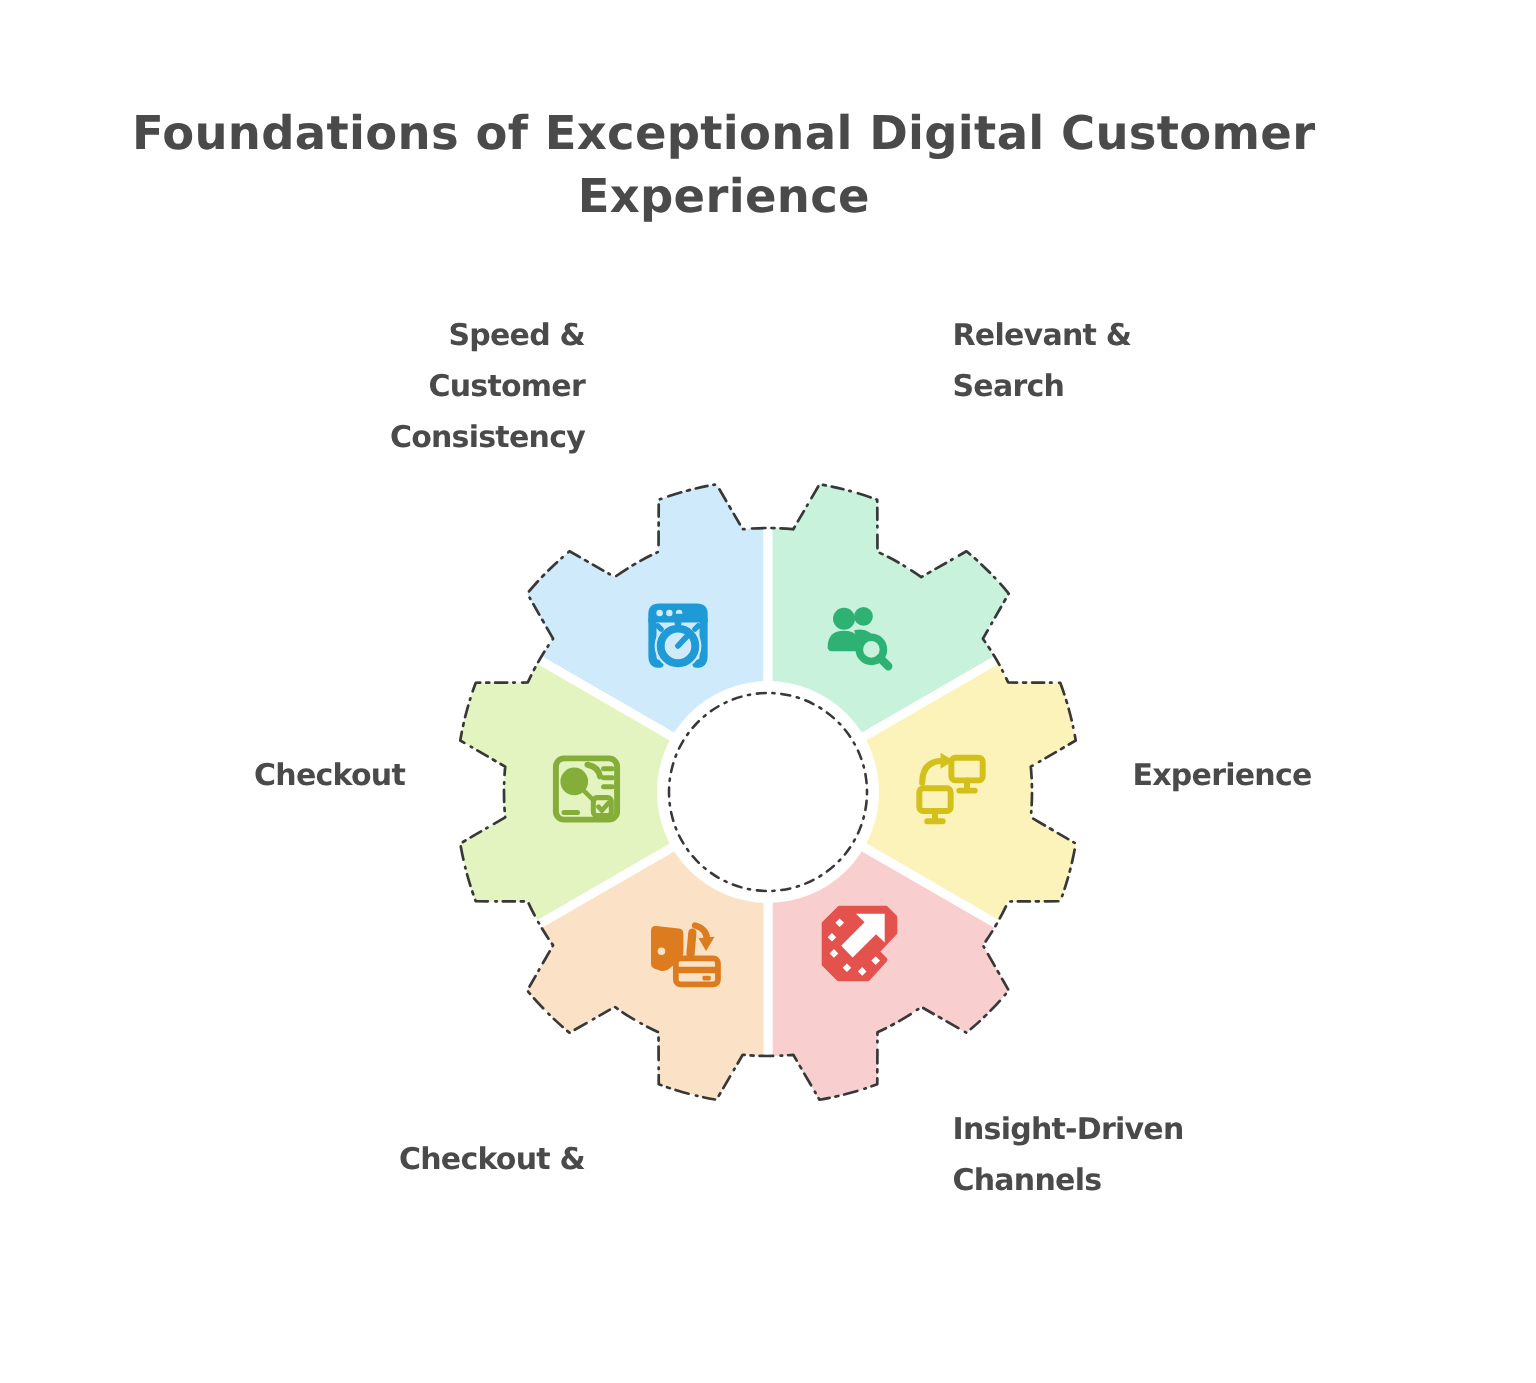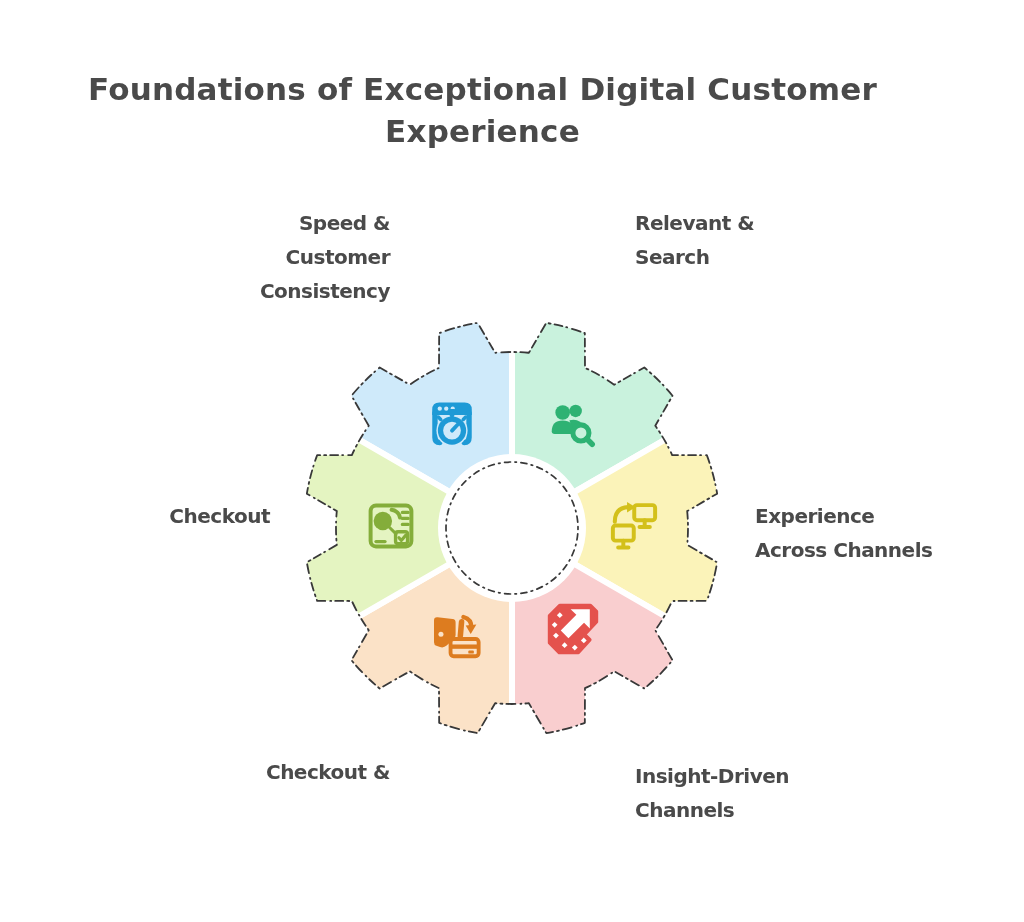--- a/index.html
+++ b/index.html
@@ -14,21 +14,21 @@
   .label{
     position:absolute;font-size:20px;line-height:34px;font-weight:bold;
     letter-spacing:-.5px;white-space:nowrap;
   }
   .label span{display:block}
   .lbl-top-left{right:634px;top:206px;text-align:right}
   .lbl-top-right{left:635px;top:206px;text-align:left}
   .lbl-left{right:754px;top:499px;text-align:right}
   .lbl-right{left:755px;top:499px;text-align:left}
   .lbl-bottom-left{right:634px;top:755px;text-align:right}
-  .lbl-bottom-right{left:635px;top:759px;text-align:left}
+  .lbl-bottom-right{left:635px;top:735px;text-align:left}
   #gear-svg{position:absolute;left:282px;top:298px;width:460px;height:460px}
   .outline{fill:none;stroke:#383838;stroke-width:1.8;stroke-linecap:round;stroke-linejoin:round;
     stroke-dasharray:2 4 8 4 1 5 9 4}
   .hub-ring{fill:#ffffff;stroke:#383838;stroke-width:1.7;stroke-linecap:round;
     stroke-dasharray:1.5 4.5 6 4.5}
   .bgfill{fill:var(--bg,#ffffff)}
 </style>
 </head>
 <body style="color: rgb(74, 74, 74);">
 
@@ -43,21 +43,20 @@
   <span>Consistency</span>
 </div>
 
 <div class="label lbl-top-right">
   <span>Relevant &amp;</span>
   <span>Search</span>
 </div>
 
 <div class="label lbl-right">
   <span>Experience</span>
-  <span>Across Channels</span>
 </div>
 
 <div class="label lbl-bottom-right">
   <span>Insight-Driven</span>
   <span>Channels</span>
 </div>
 
 <div class="label lbl-bottom-left">
   <span>Checkout &amp;</span>
 </div>

